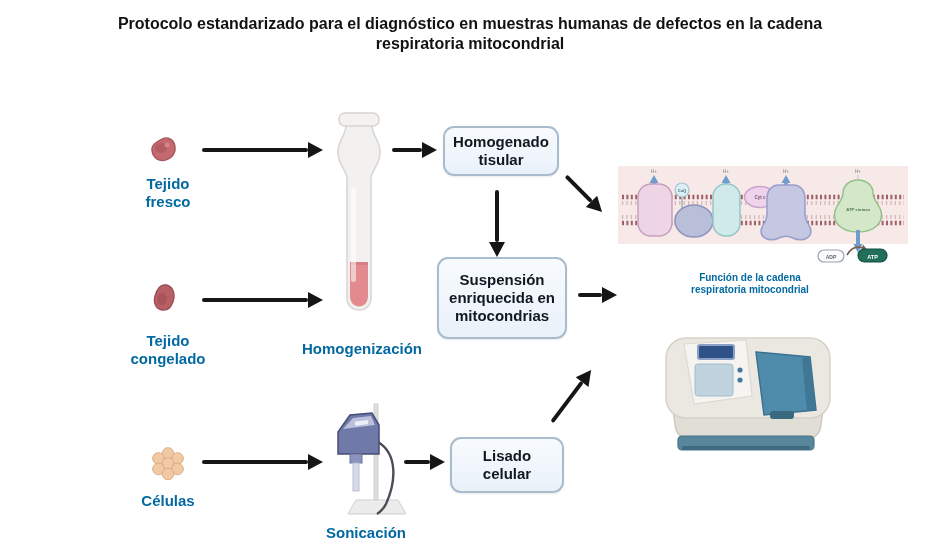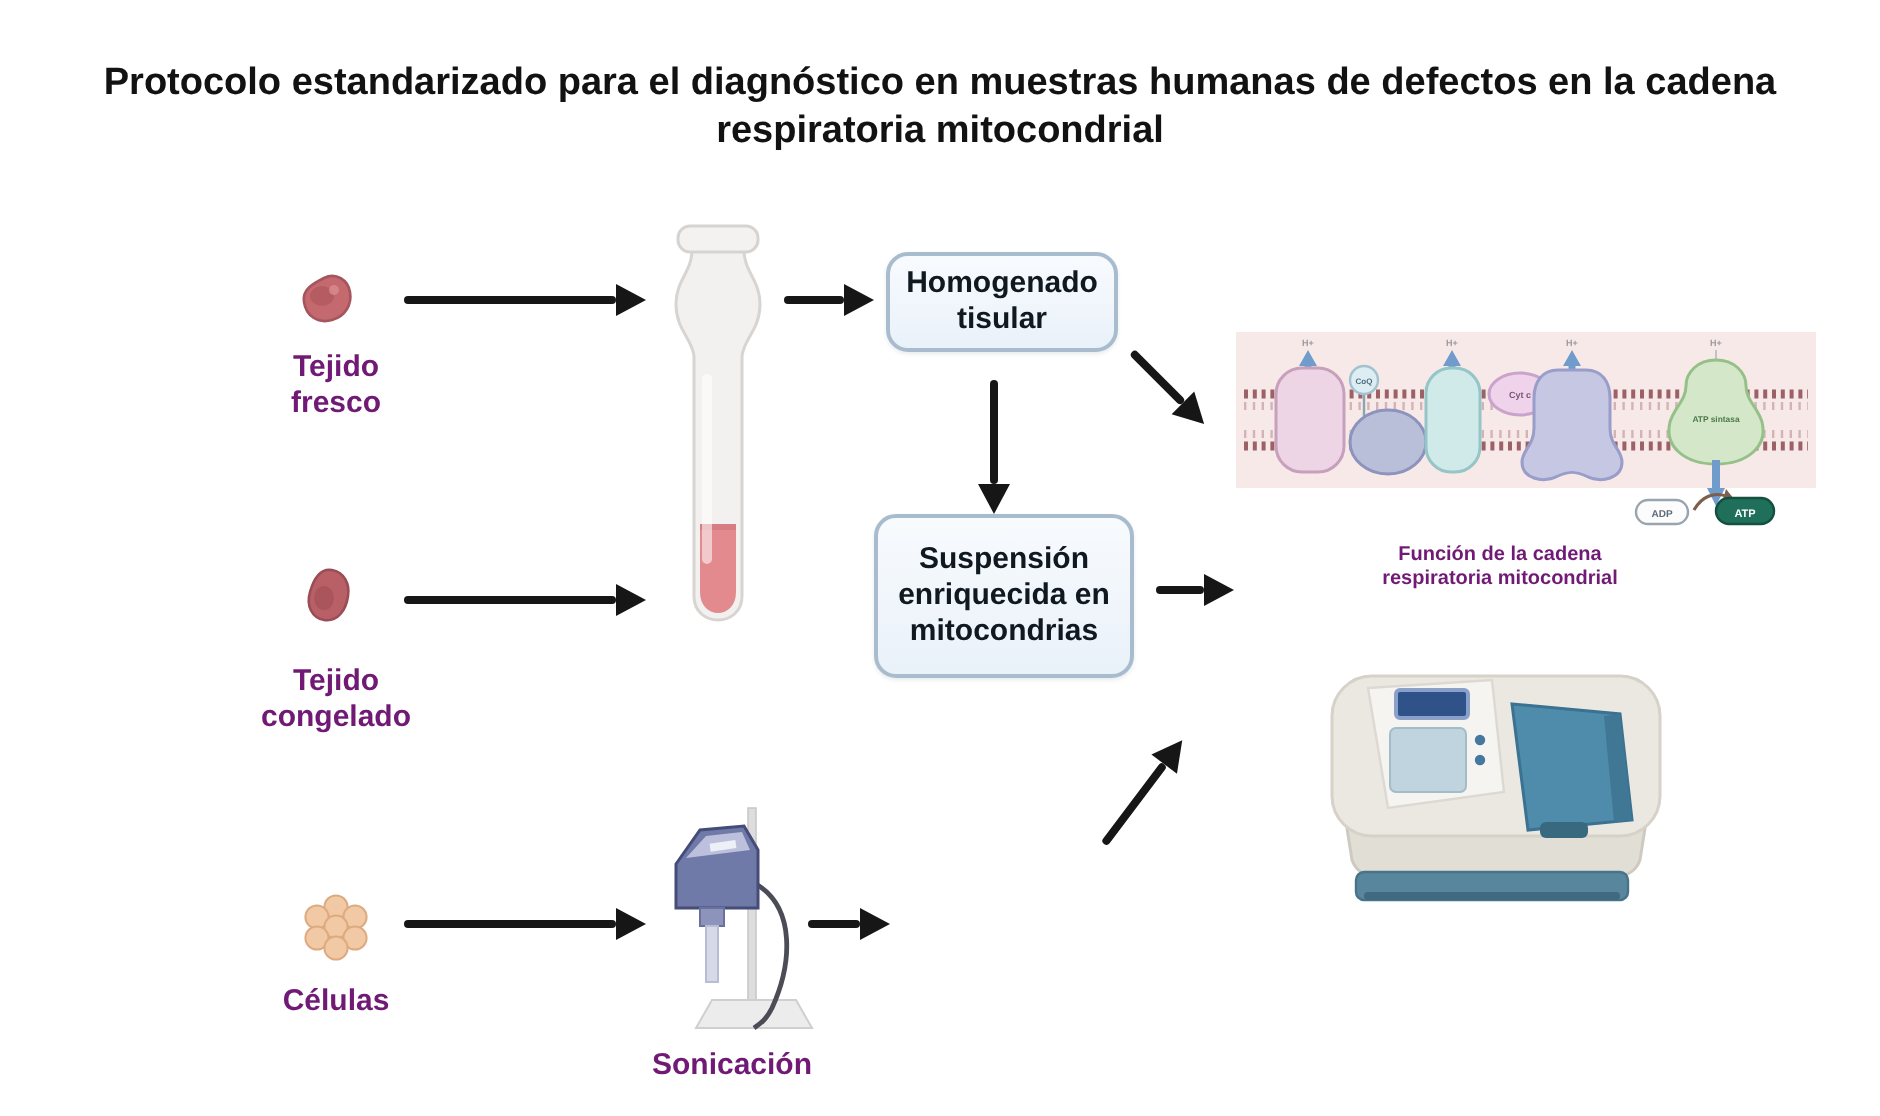--- a/index.html
+++ b/index.html
@@ -1,26 +1,26 @@
 <!DOCTYPE html>
 <html><head>
 <meta charset="utf-8">
 <style>
   html,body{margin:0;padding:0;background:#fff;}
   .canvas{
     position:relative;width:940px;height:558px;background:#ffffff;
     font-family:"Liberation Sans",sans-serif;overflow:hidden;
   }
   .title{
-    position:absolute;top:30px;left:50%;transform:translateX(-50%);
-    width:880px;text-align:center;font-size:19px;font-weight:700;
+    position:absolute;top:14px;left:50%;transform:translateX(-50%);
+    width:880px;text-align:center;font-size:16px;font-weight:700;
     color:#121212;line-height:1.28;white-space:pre-line;
   }
   .lbl{
-    position:absolute;font-weight:700;font-size:15px;color:#701a75;
+    position:absolute;font-weight:700;font-size:15px;color:#0369a1;
     text-align:center;white-space:pre-line;line-height:1.22;
   }
   .flow-box{
     position:absolute;display:flex;align-items:center;justify-content:center;
     background:linear-gradient(#f8fbfe,#e9f1f9);
     border:2px solid #a9bcce;border-radius:11px;
     font-weight:700;font-size:15px;color:#101820;text-align:center;
     line-height:1.22;white-space:pre-line;box-shadow:0 1px 2px rgba(60,80,110,.12);
   }
   .arrow{
@@ -81,26 +81,29 @@
   <div class="arrow" style="left:404px;top:460px;width:26px"></div>
   <div class="arrow" style="left:552px;top:420px;width:50px;transform:rotate(-53deg)"></div>
 
   <svg style="left:330px;top:112px" width="58" height="214" viewBox="0 0 58 214">
     <path d="M16,13 C16,24 8,28 8,40 C8,53 16,57 17,66 L17,186 C17,202 41,202 41,186 L41,66 C42,57 50,53 50,40 C50,28 42,24 42,13 Z" fill="#f3f1f0" stroke="#d8d4d2" stroke-width="1.5"></path>
     <path d="M20,150 L38,150 L38,184 C38,198 20,198 20,184 Z" fill="#e28a8e"></path>
     <rect x="20" y="150" width="18" height="3" fill="#d67e83"></rect>
     <rect x="21" y="75" width="5" height="95" rx="2.5" fill="#ffffff" opacity="0.55"></rect>
     <rect x="9" y="1" width="40" height="13" rx="6" fill="#f4f2f1" stroke="#d7d3d1" stroke-width="1.5"></rect>
   </svg>
+  <div class="lbl" style="left:282px;top:340px;width:160px">Homogenización</div>
 
   <div class="flow-box" style="left:443px;top:126px;width:112px;height:46px">Homogenado
 tisular</div>
   <div class="flow-box" style="left:437px;top:257px;width:126px;height:78px">Suspensión
 enriquecida en
 mitocondrias</div>
+  <div class="flow-box" style="left:450px;top:437px;width:110px;height:52px">Lisado
+celular</div>
 
   <svg style="left:618px;top:166px" width="290" height="100" viewBox="0 0 290 100">
     <rect x="0" y="0" width="290" height="78" fill="#f8e9e9"></rect>
 
     <g>
       <line x1="4" y1="31" x2="286" y2="31" stroke="#9b6166" stroke-width="4.5" stroke-dasharray="2 2.4"></line>
       <line x1="4" y1="37" x2="286" y2="37" stroke="#d3b3b5" stroke-width="4" stroke-dasharray="1.2 3.2"></line>
       <line x1="4" y1="51" x2="286" y2="51" stroke="#d3b3b5" stroke-width="4" stroke-dasharray="1.2 3.2"></line>
       <line x1="4" y1="57" x2="286" y2="57" stroke="#9b6166" stroke-width="4.5" stroke-dasharray="2 2.4"></line>
     </g>

